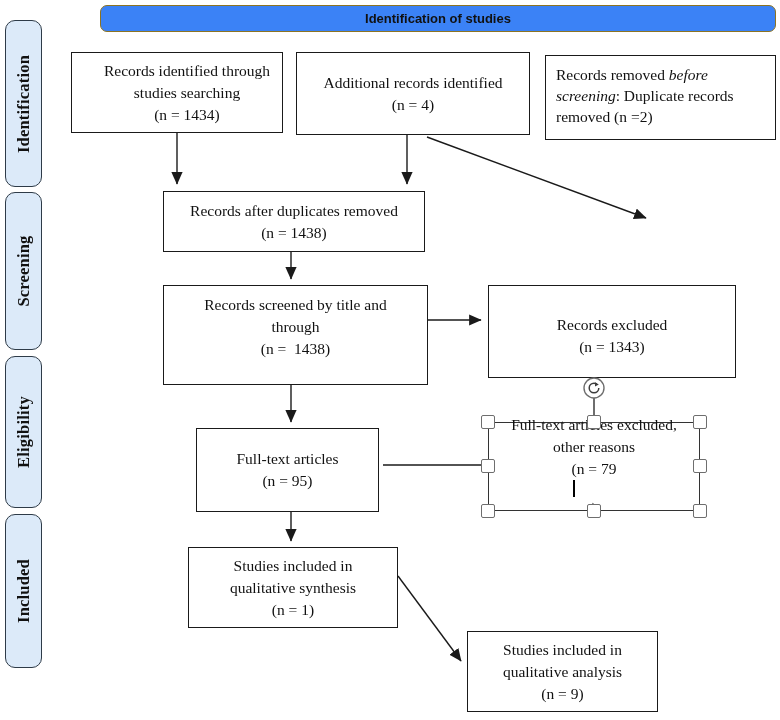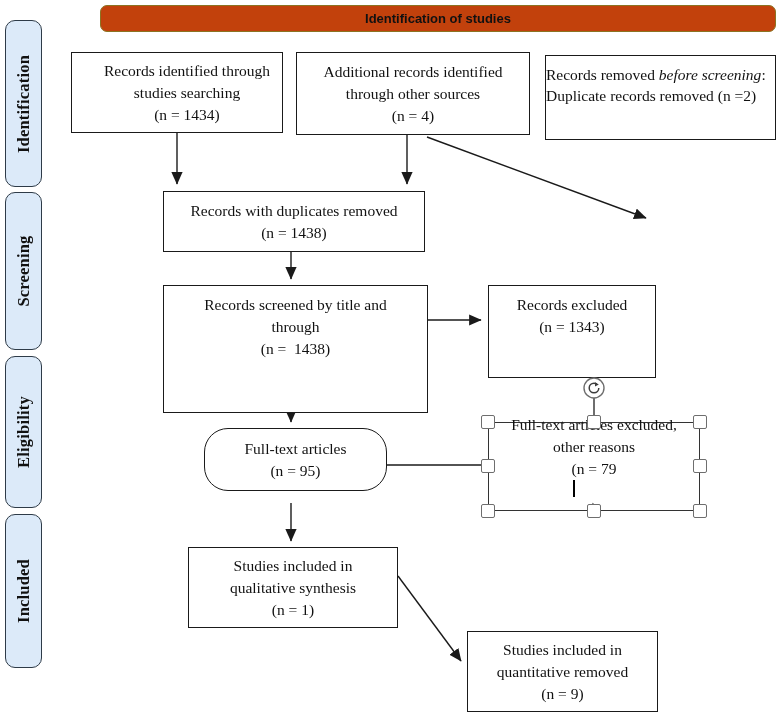--- a/index.html
+++ b/index.html
@@ -1,33 +1,33 @@
 <!DOCTYPE html>
 <html><head>
 <meta charset="utf-8">
 <style>
   html,body{margin:0;padding:0;background:#fff;}
   #canvas{position:relative;width:780px;height:720px;background:#fff;overflow:hidden;
           font-family:"Liberation Serif", serif;color:#111;}
   
   .banner{position:absolute;left:100px;top:5px;width:676px;height:27px;box-sizing:border-box;
-          background:#c2410c;border:1.6px solid #8C7322;border-radius:7px;
+          background:#3b82f6;border:1.6px solid #8C7322;border-radius:7px;
           display:flex;align-items:center;justify-content:center;
           font-family:"Liberation Sans", sans-serif;font-weight:bold;font-size:13px;color:#111;}
   
   .side{position:absolute;left:5px;width:37px;box-sizing:border-box;background:#DCEAF9;
         border:1.4px solid #2E3B48;border-radius:10px;}
   .side span{position:absolute;top:50%;left:50%;transform:translate(-50%,-50%) rotate(-90deg);
              white-space:nowrap;font-weight:bold;font-size:16.5px;letter-spacing:.2px;}
   
   .fbox{position:absolute;box-sizing:border-box;background:#fff;border:1.6px solid #1A1A1A;
         font-size:15.5px;line-height:22px;text-align:center;
         display:flex;flex-direction:column;align-items:center;justify-content:center;z-index:2;}
   .fbox.topalign{justify-content:flex-start;padding-top:8px;}
-  .fbox.leftalign{display:block;text-align:left;padding:8px 0;}
+  .fbox.leftalign{display:block;text-align:left;padding:8px 10px;}
   .fbox span{display:block;}
   .fbox .inline{display:inline;}
   .caret{display:inline-block;width:2px;height:17px;background:#000;vertical-align:-3px;margin:0 1px;}
   
   #wires{position:absolute;left:0;top:0;z-index:1;}
   
   .handle{position:absolute;width:14px;height:14px;box-sizing:border-box;background:#fff;
           border:1.6px solid #6E6E6E;border-radius:2px;z-index:4;}
   #rotate-wrap{position:absolute;left:583px;top:377px;width:22px;height:22px;z-index:4;}
   #rotate-stem{position:absolute;left:593px;top:398px;width:1.5px;height:25px;background:#6E6E6E;z-index:3;}
@@ -74,66 +74,65 @@
   </div>
 
   <div class="fbox" style="left:71px;top:52px;width:212px;height:81px;padding-left:20px;">
     <span>Records identified through</span>
     <span>studies searching</span>
     <span>(n = 1434)</span>
   </div>
 
   <div class="fbox" style="left:296px;top:52px;width:234px;height:83px;">
     <span>Additional records identified</span>
-    <span>through other sources</span>
     <span>(n = 4)</span>
   </div>
 
   <div class="fbox leftalign" style="left:545px;top:55px;width:231px;height:85px;line-height:21px;">
     <span class="inline">Records removed </span><i class="inline">before screening</i><span class="inline">: Duplicate records removed (n =2)</span>
   </div>
 
   <div class="fbox" style="left:163px;top:191px;width:262px;height:61px;">
-    <span>Records with duplicates removed</span>
+    <span>Records after duplicates removed</span>
     <span>(n = 1438)</span>
   </div>
 
-  <div class="fbox topalign" style="left:163px;top:285px;width:265px;height:128px;text-align:right;">
+  <div class="fbox topalign" style="left:163px;top:285px;width:265px;height:100px;text-align:right;">
     <span>Records screened by title and</span>
     <span>through</span>
     <span>(n = &nbsp;1438)</span>
   </div>
 
-  <div class="fbox topalign" style="left:488px;top:285px;width:168px;height:93px;">
+  <div class="fbox topalign" style="left:488px;top:285px;width:248px;height:93px;justify-content:center;">
     <span>Records excluded</span>
     <span>(n = 1343)</span>
   </div>
 
-  <div class="fbox" style="left:204px;top:428px;width:183px;height:63px;border-radius:24px;">
+  <div class="fbox" style="left:196px;top:428px;width:183px;height:84px;">
     <span>Full-text articles</span>
     <span>(n = 95)</span>
   </div>
 
   <div class="fbox" style="left:488px;top:422px;width:212px;height:89px;border-width:1.4px;border-color:#333;">
     <span>Full-text articles excluded,</span>
     <span>other reasons</span>
     <span>
       <span class="inline">(n = 79</span><span class="caret"></span><span class="inline">)</span>
     </span>
   </div>
 
   <div class="fbox" style="left:188px;top:547px;width:210px;height:81px;">
     <span>Studies included in</span>
     <span>qualitative synthesis</span>
     <span>(n = 1)</span>
   </div>
 
   <div class="fbox" style="left:467px;top:631px;width:191px;height:81px;">
     <span>Studies included in</span>
-    <span>quantitative removed</span>
+    <span>qualitative analysis</span>
     <span>(n = 9)</span>
   </div>
 
   <div id="rotate-stem"></div>
   <div id="rotate-wrap">
     <svg width="22" height="22" viewBox="0 0 22 22">
       <circle cx="11" cy="11" r="10" fill="#fff" stroke="#6E6E6E" stroke-width="1.4"></circle>
       <circle cx="11" cy="11" r="4.8" fill="none" stroke="#3c3c3c" stroke-width="1.5" stroke-dasharray="25 30.2"></circle>
       <polygon points="15.8,7.6 12.1,5.2 12.0,9.4" fill="#3c3c3c"></polygon>
     </svg>

